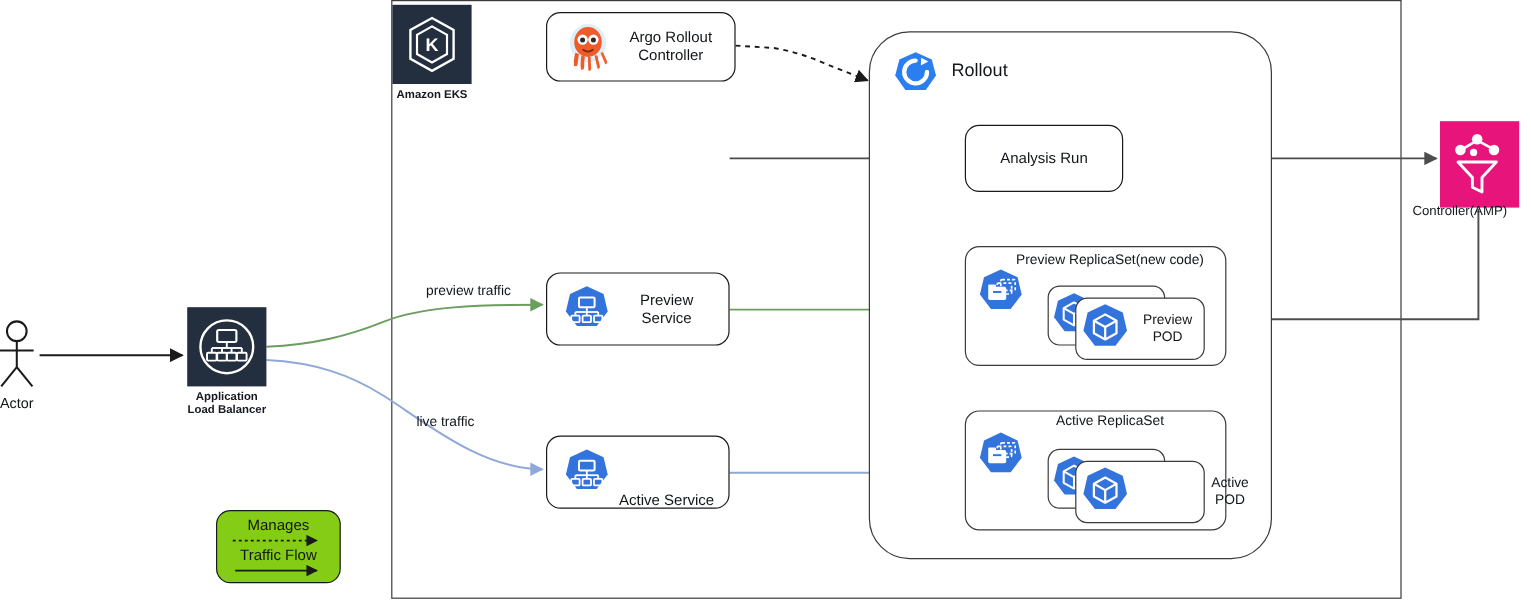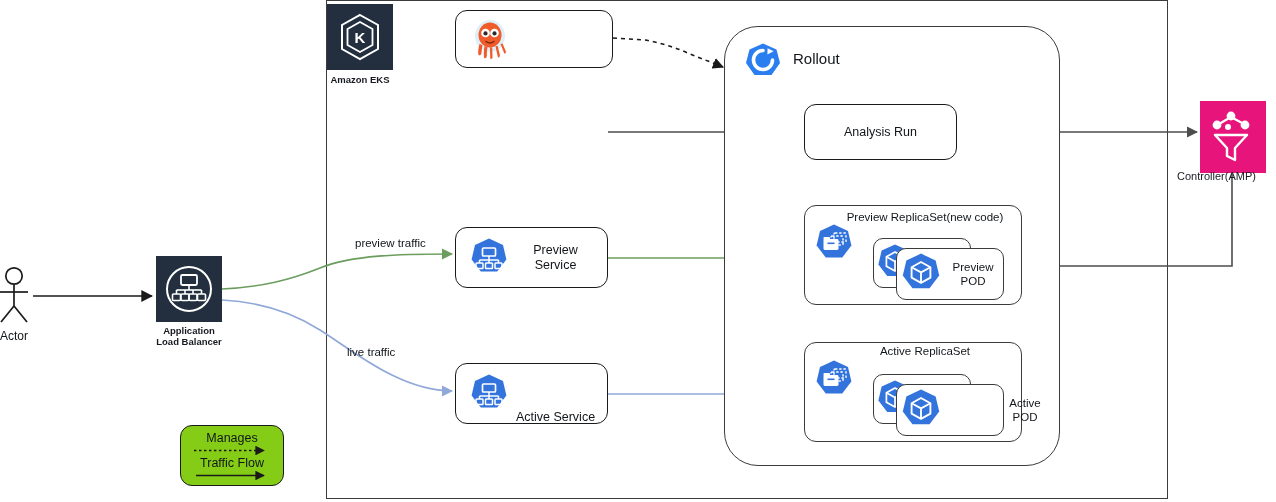--- a/index.html
+++ b/index.html
@@ -157,20 +157,24 @@
         <path d="M18 25.5 Q22 28.5 26 25.5" stroke="#7a2a10" stroke-width="1.5" fill="none" stroke-linecap="round"></path>
         <g fill="#ef5b2b">
           <path d="M11.5 28 q-2 7 -1 11 q2.5 1 3 -2 q0.4 -5 1 -8 z"></path>
           <path d="M16.5 30 q-1.2 8 -0.3 12 q2.4 0.8 2.6 -2 q0 -5 0.6 -9 z"></path>
           <path d="M22 31 q0 8 0.4 12 q2.4 0.4 2.2 -2.3 q-0.4 -5 -0.3 -9 z"></path>
           <path d="M27.5 30 q1.5 8 2.6 11.6 q2.3 -0.4 1.7 -3 q-1.3 -4.8 -1.9 -8.4 z"></path>
           <path d="M32.5 28 q2.6 6.6 4 9.8 q2.2 -0.9 1.1 -3.3 q-2 -4.2 -3 -7 z"></path>
         </g>
       </svg>
     </div>
+    <div class="lbl" style="padding-right:10px;">
+      <div>Argo Rollout</div>
+      <div>Controller</div>
+    </div>
   </div>
 
 
   <div class="abs nodebox" style="left:455px;top:227px;width:153px;height:61px;">
     <div class="ico" style="width:50px;margin-left:8px;">
       <svg width="44" height="44" viewBox="0 0 44 44">
         <path d="M22 2.5 L36 9 L39.4 23.5 L30.2 35.6 L13.8 35.6 L4.6 23.5 L8 9 Z" fill="#3373dc"></path>
         <rect x="15.5" y="12" width="13" height="8" rx="1" fill="none" stroke="#ffffff" stroke-width="1.7"></rect>
         <line x1="22" y1="20" x2="22" y2="24" stroke="#ffffff" stroke-width="1.5"></line>
         <line x1="12.5" y1="24" x2="31.5" y2="24" stroke="#ffffff" stroke-width="1.5"></line>
@@ -210,21 +214,21 @@
 
   <div class="abs" style="left:742px;top:42px;width:42px;height:42px;">
     <svg width="42" height="42" viewBox="0 0 42 42">
       <path d="M21 1.5 L34.5 7.5 L38 21 L29.5 33 L12.5 33 L4 21 L7.5 7.5 Z" fill="#2a7ef0"></path>
       <path d="M21 8.5 A9.5 9.5 0 1 0 30.5 18" fill="none" stroke="#ffffff" stroke-width="3.6" stroke-linecap="round"></path>
       <path d="M25.6 6.2 L31.6 9.2 L25.4 12.6 Z" fill="#ffffff"></path>
     </svg>
   </div>
   <div class="abs rollout-title" style="left:793px;top:50px;">Rollout</div>
 
-  <div class="abs nodebox" style="left:804px;top:104px;width:153px;height:56px;">
+  <div class="abs nodebox" style="left:804px;top:104px;width:132px;height:56px;">
     <div class="lbl">Analysis Run</div>
   </div>
 
   <div class="abs rs-box" style="left:804px;top:205px;width:218px;height:100px;"></div>
   <div class="abs rs-title" style="left:804px;top:211px;width:218px;">Preview ReplicaSet(new code)</div>
 
   <div class="abs" style="left:812px;top:222px;width:44px;height:44px;">
     <svg width="44" height="44" viewBox="0 0 44 44">
       <path d="M22 2.5 L36 9 L39.4 23.5 L30.2 35.6 L13.8 35.6 L4.6 23.5 L8 9 Z" fill="#3373dc"></path>
       <rect x="22" y="11" width="12" height="9" rx="1" fill="none" stroke="#ffffff" stroke-width="1.4" stroke-dasharray="2.4 1.8"></rect>

